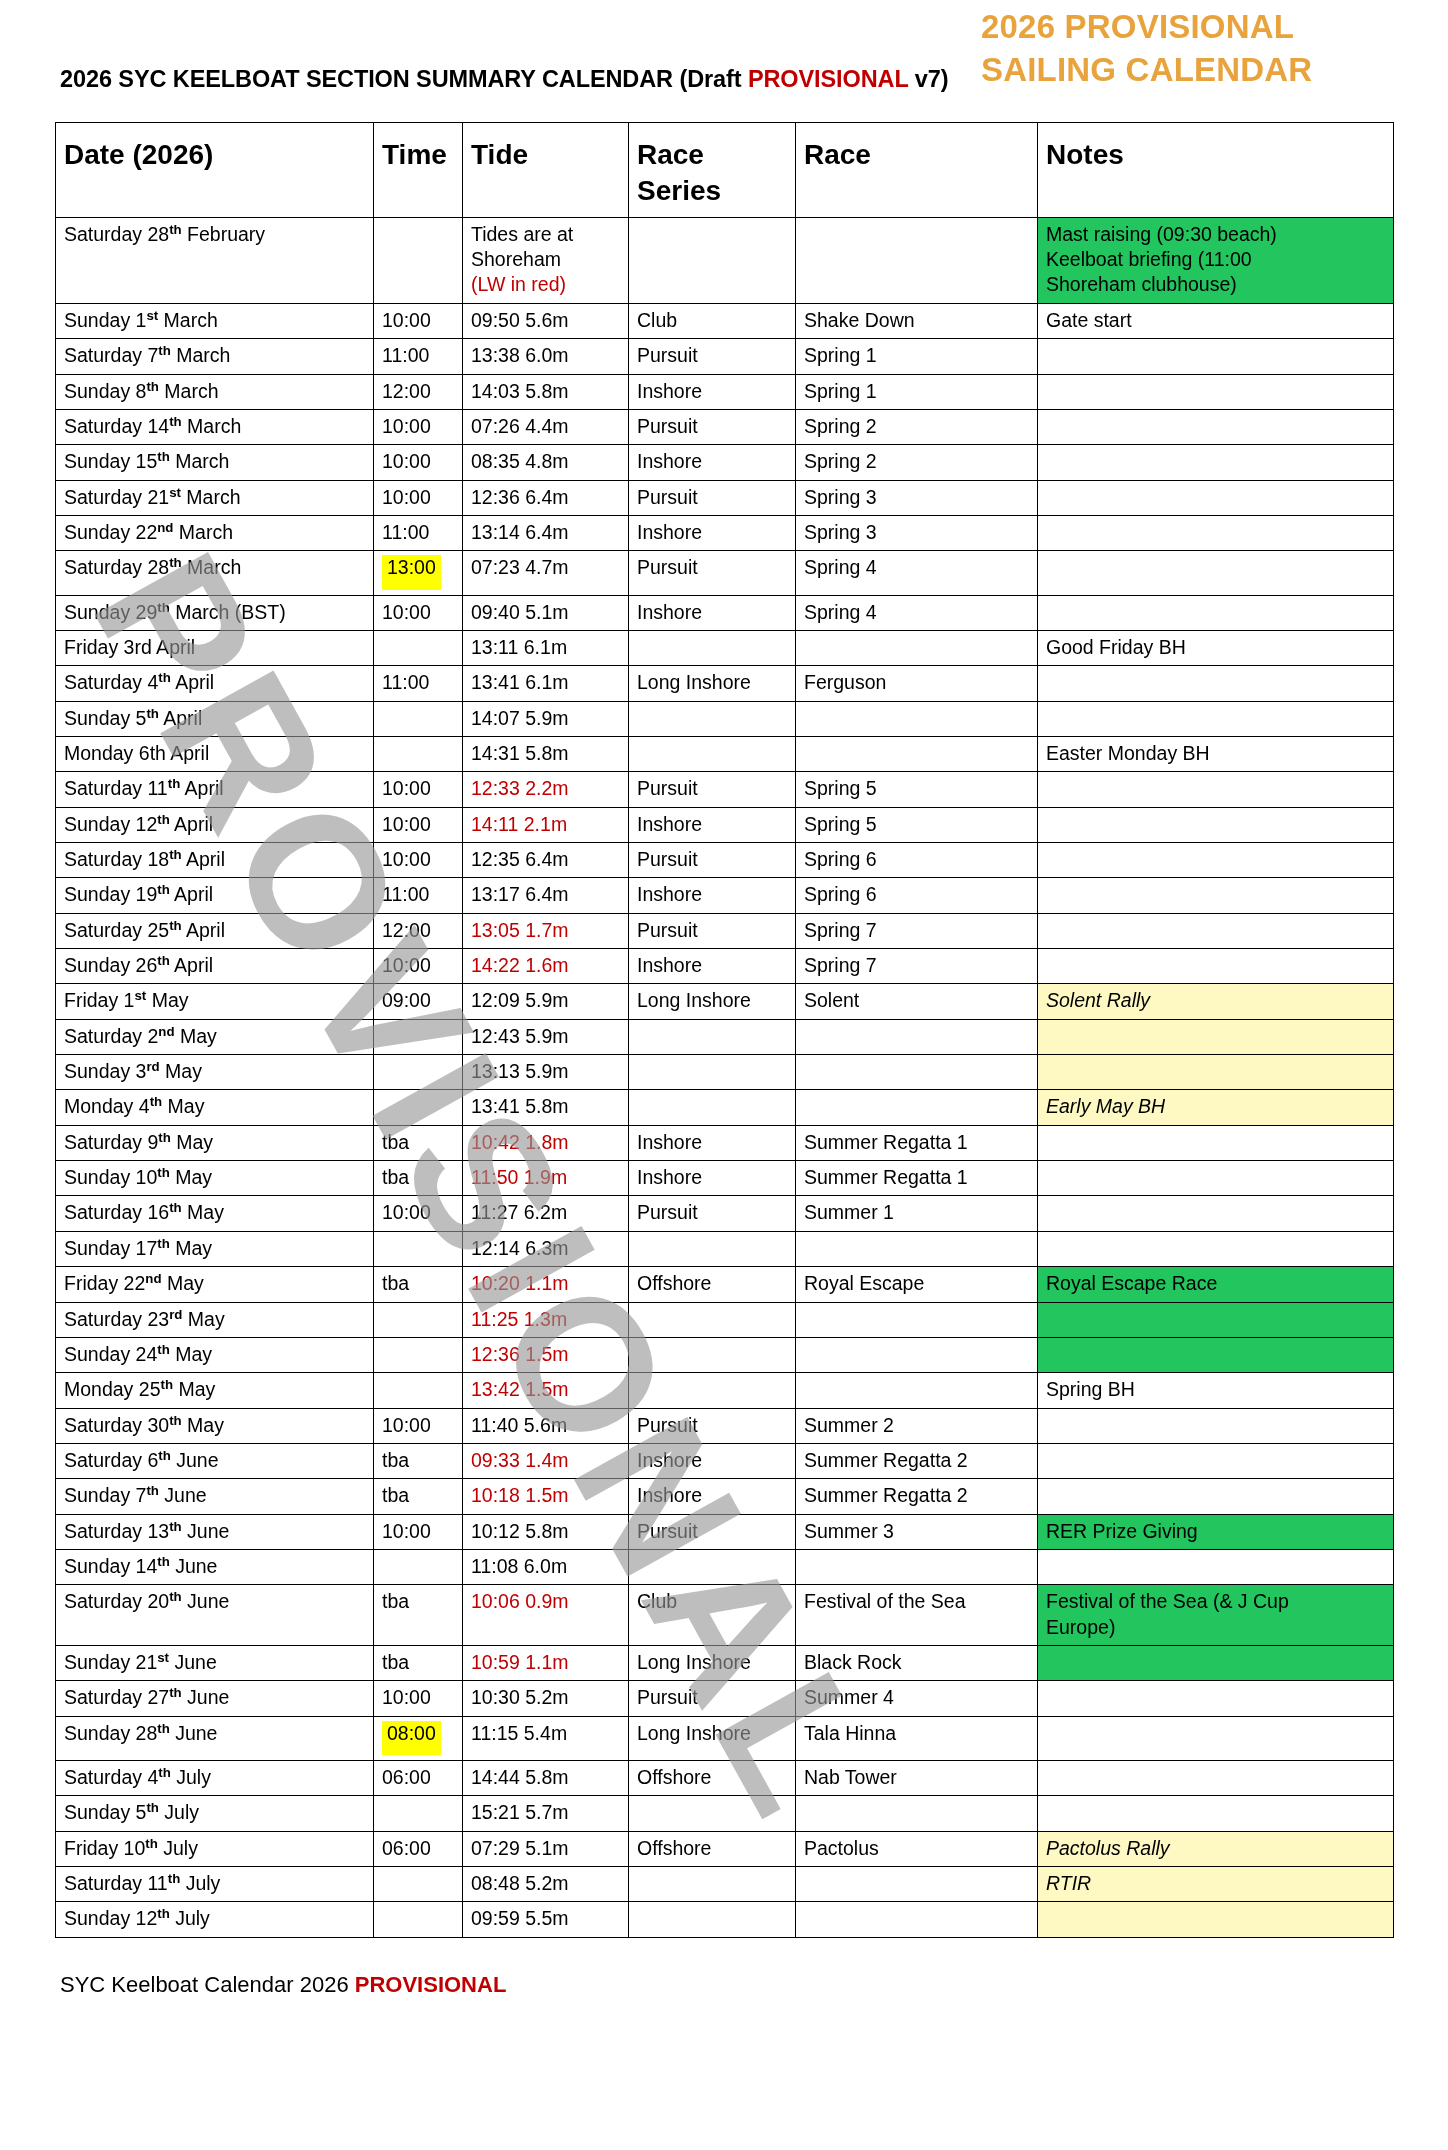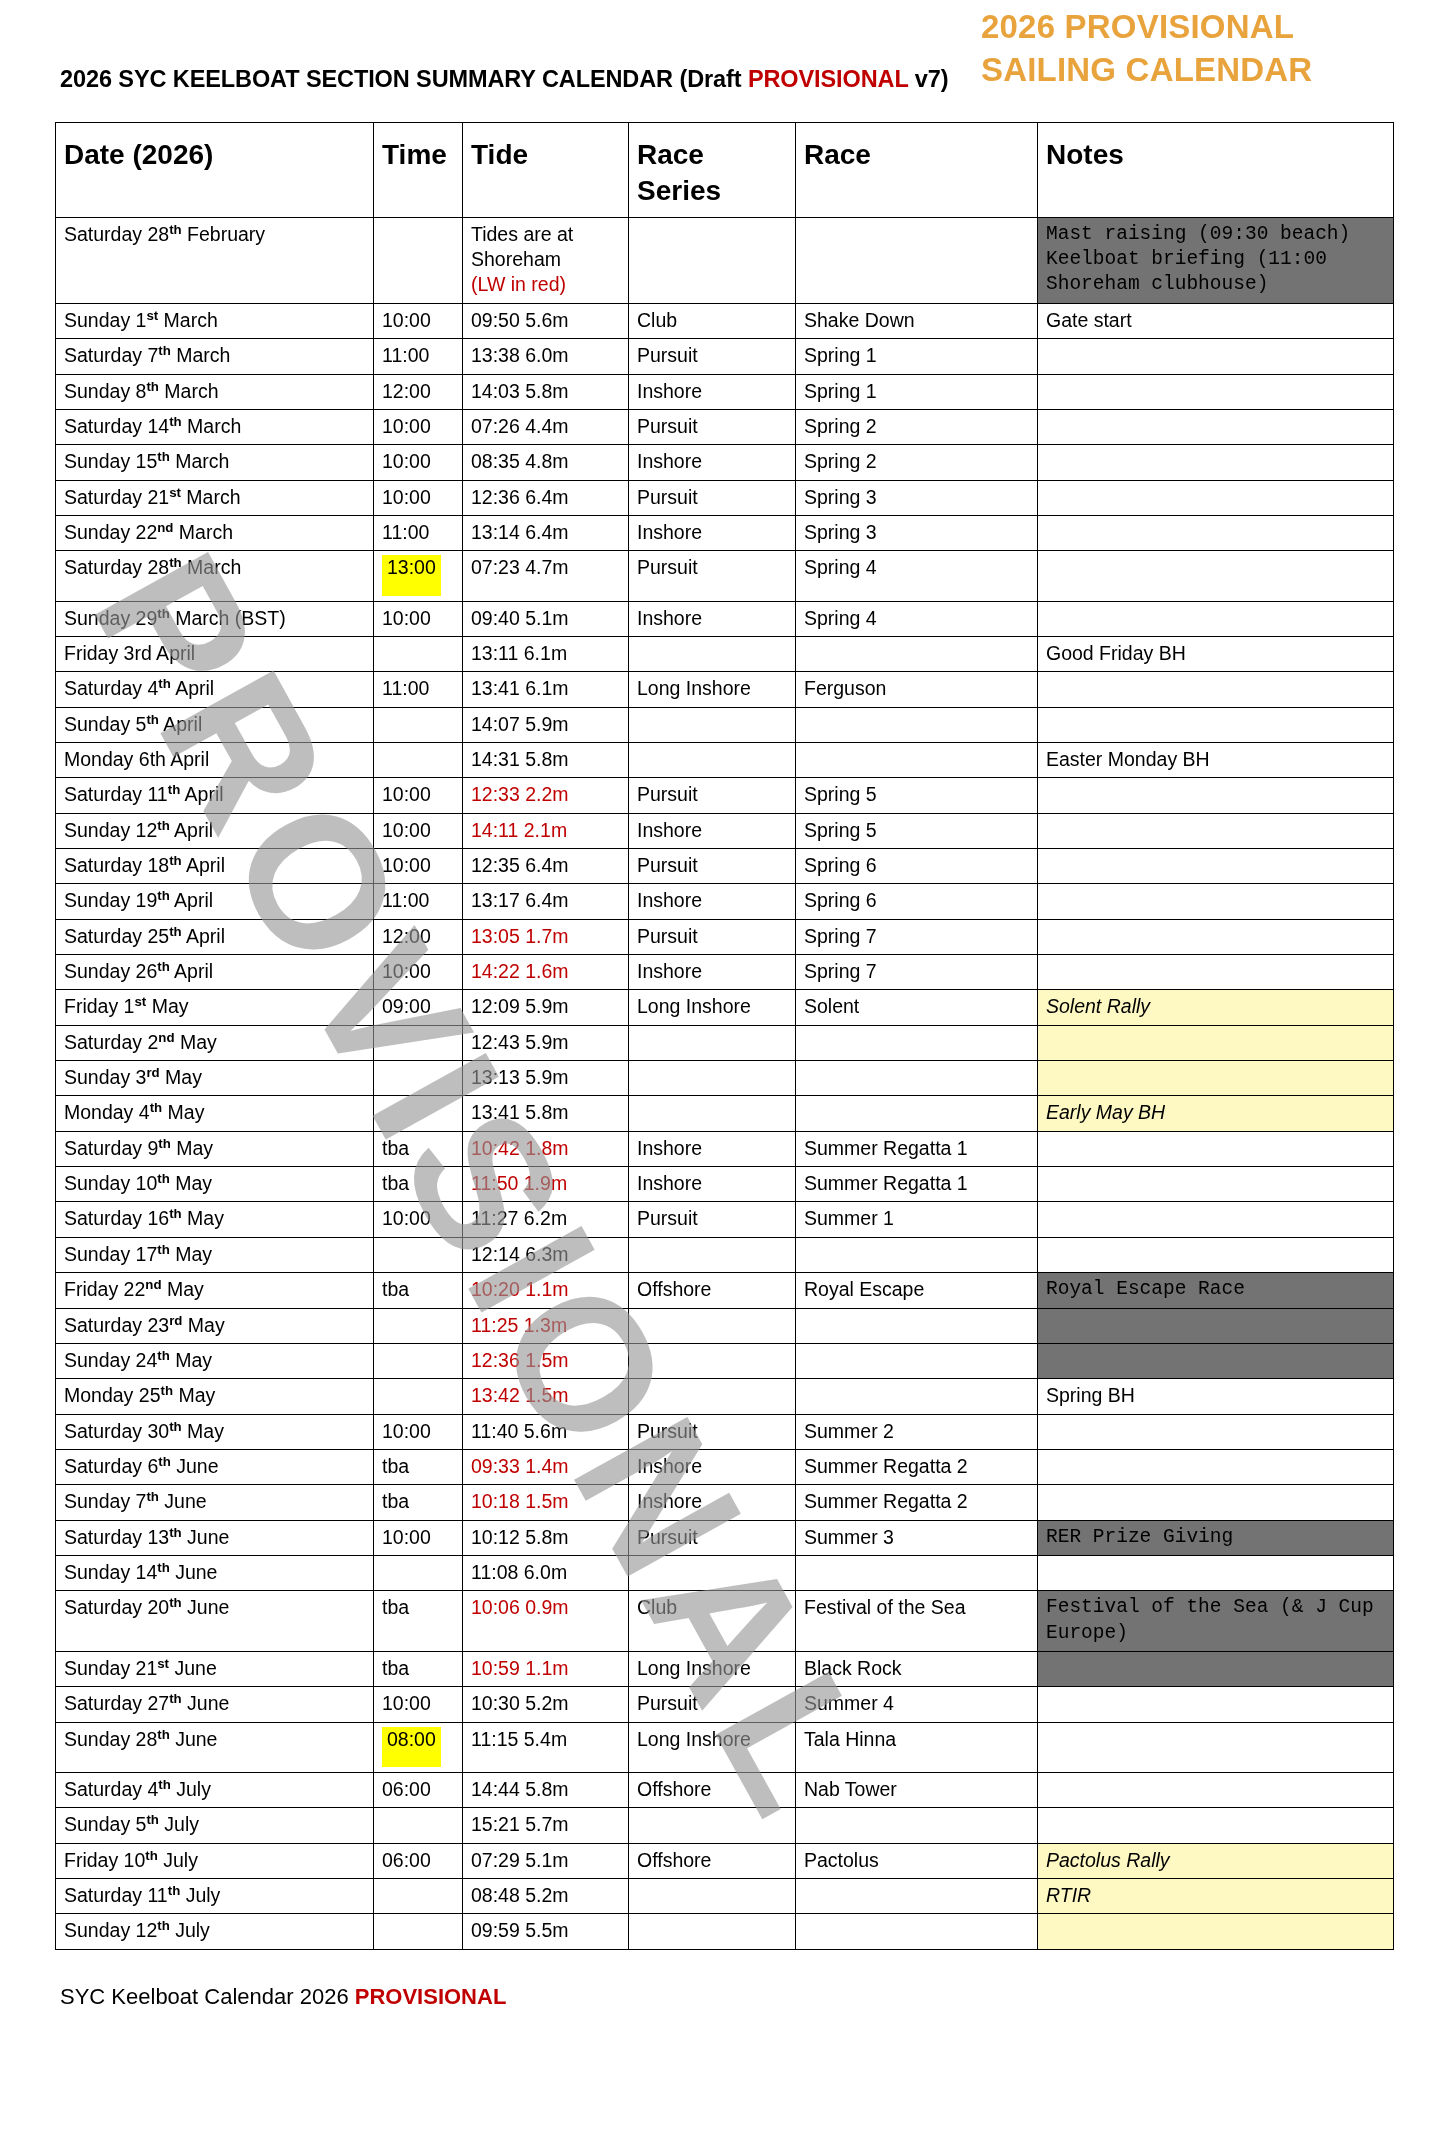--- a/index.html
+++ b/index.html
@@ -110,25 +110,25 @@
   col.c-notes  { width: 356px; }
 
   td.time, th.time { text-align: center; }
   td.tide, th.tide { text-align: center; }
 
   td.tide-red { color: #C00000; }
   td.tide-center-block { text-align: center; }
 
   .hl-yellow {
     background: #FFFF00;
-    padding: 1px 5px 17px 5px;
+    padding: 1px 5px 11px 5px;
     display: inline-block;
     line-height: 1.15;
   }
-  td.fill-blue  { background-color: #737373; font-family: Liberation Mono, monospace; }
+  td.fill-blue  { background-color: #22c55e; }
   td.fill-green { background-color: #fef9c3; font-style: italic; }
 
   sup {
     font-size: 0.68em;
     font-weight: bold;
     vertical-align: super;
     line-height: 0;
   }
 
   

